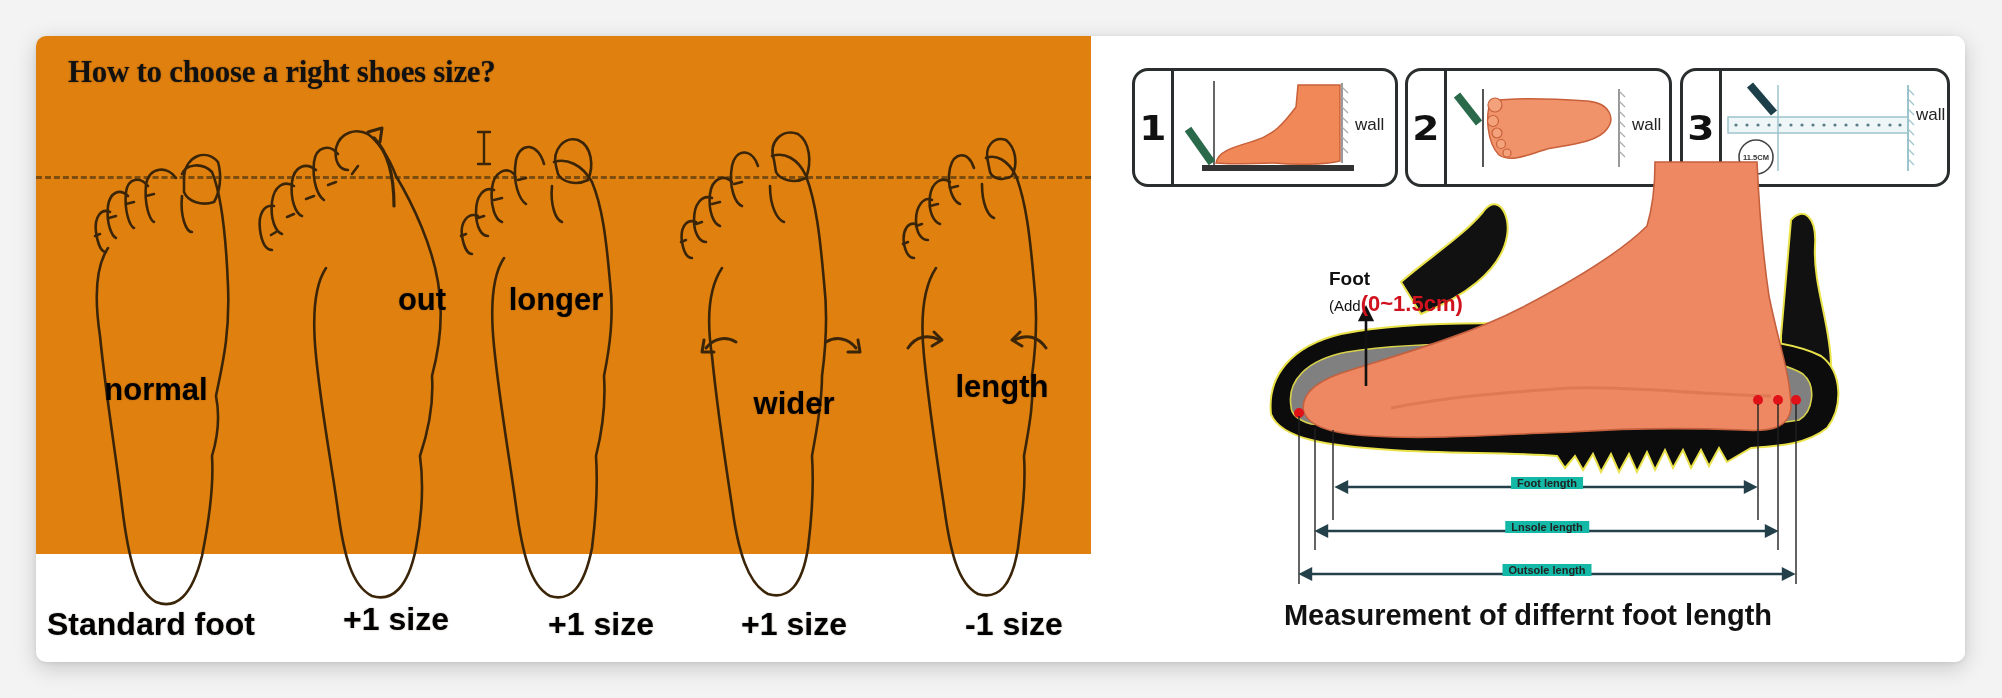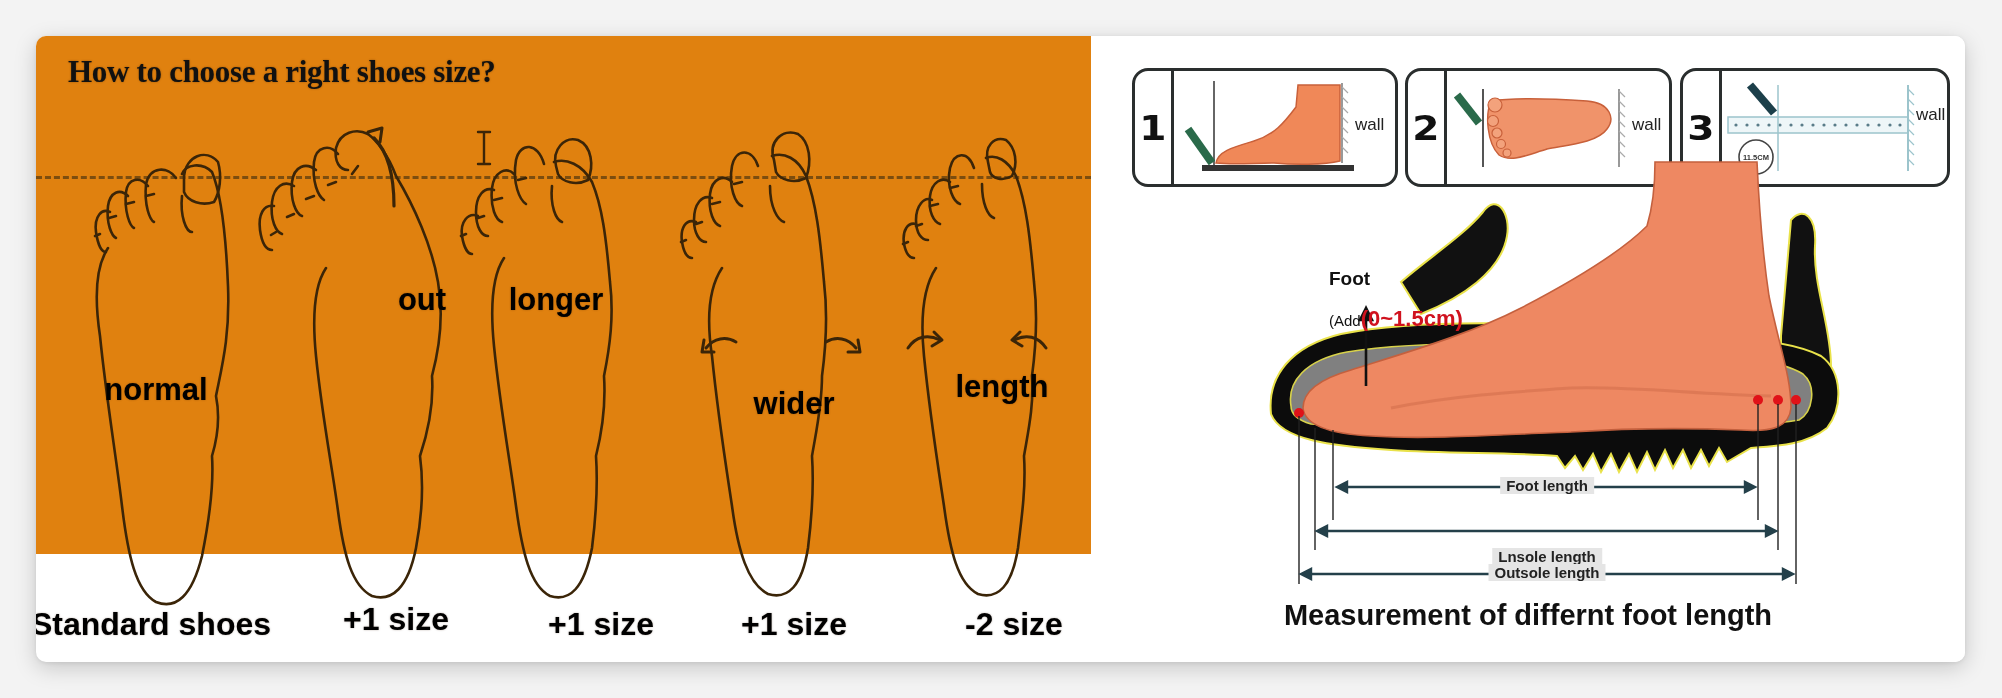--- a/index.html
+++ b/index.html
@@ -59,22 +59,22 @@
     position:absolute; font-family:"Liberation Sans", sans-serif; font-size:17px; color:#222;
   }
   .circle-text { font-family:"Liberation Sans", sans-serif; }
   .shoe-svg { position:absolute; left:0; top:0; width:874px; height:626px; }
   .meas-title {
     position:absolute; left:0; width:874px; top:563px; text-align:center;
     font-family:"Liberation Sans", sans-serif; font-weight:bold; font-size:29px; color:#111;
   }
   .dim-label {
     position:absolute; transform:translateX(-50%);
-    font-family:"Liberation Sans", sans-serif; font-weight:bold; font-size:15px; color:#222;
-    background:#e5e5e5; padding:0 6px; white-space:nowrap;
+    font-family:"Liberation Sans", sans-serif; font-weight:bold; font-size:11px; color:#222;
+    background:#14b8a6; padding:0 6px; white-space:nowrap;
   }
   .space-label {
     position:absolute; font-family:"Liberation Sans", sans-serif; font-weight:bold; color:#111;
   }
   .space-red { color:#d0121e; font-size:22px; }
 </style>
 </head>
 <body>
 
 <div class="card">
@@ -156,25 +156,25 @@
         </g>
       </g>
     </svg>
 
     <div class="serif-label in-label" style="left:120px; top:336px;">normal</div>
     <div class="serif-label in-label" style="left:386px; top:246px;">out</div>
     <div class="serif-label in-label" style="left:520px; top:246px;">longer</div>
     <div class="serif-label in-label" style="left:758px; top:350px;">wider</div>
     <div class="serif-label in-label" style="left:966px; top:333px;">length</div>
 
-    <div class="serif-label size-label" style="left:115px; top:570px;">Standard shoes</div>
+    <div class="serif-label size-label" style="left:115px; top:570px;">Standard foot</div>
     <div class="serif-label size-label" style="left:360px; top:565px;">+1 size</div>
     <div class="serif-label size-label" style="left:565px; top:570px;">+1 size</div>
     <div class="serif-label size-label" style="left:758px; top:570px;">+1 size</div>
-    <div class="serif-label size-label" style="left:978px; top:570px;">-2 size</div>
+    <div class="serif-label size-label" style="left:978px; top:570px;">-1 size</div>
   </div>
 
   <div class="white-panel">
 
     <div class="step-box" style="left:41px; width:260px;">
       <div class="step-num-cell">
           <span class="step-num">1</span>
         </div>
       <svg class="step-svg" width="220" height="113" viewBox="0 0 220 113">
         <line x1="40" y1="10" x2="40" y2="96" stroke="#666" stroke-width="2"></line>
@@ -279,23 +279,23 @@
         <path d="M702,538 l-10,-5 l0,10 Z"></path>
       </g>
 
       <g stroke="#111" stroke-width="2.6" fill="#111">
         <line x1="275" y1="350" x2="275" y2="282"></line>
         <path d="M275,272 l-6,12 l12,0 Z"></path>
       </g>
     </svg>
 
     <div class="space-label" style="left:238px; top:232px; font-size:19px;">Foot</div>
-    <div class="space-label" style="left:238px; top:255px;margin-top:15px;">
+    <div class="space-label" style="left:238px; top:255px;">
       <span style="font-size:15px; font-weight:normal;">(Add</span><span class="space-red">(0~1.5cm)</span>
     </div>
 
     <div class="dim-label" style="left:456px; top:441px;">Foot length</div>
-    <div class="dim-label" style="left:456px; top:512px;">Lnsole length</div>
+    <div class="dim-label" style="left:456px; top:485px;">Lnsole length</div>
     <div class="dim-label" style="left:456px; top:528px;">Outsole length</div>
 
     <div class="meas-title">Measurement of differnt foot length</div>
   </div>
 </div>
 
 </body></html>

